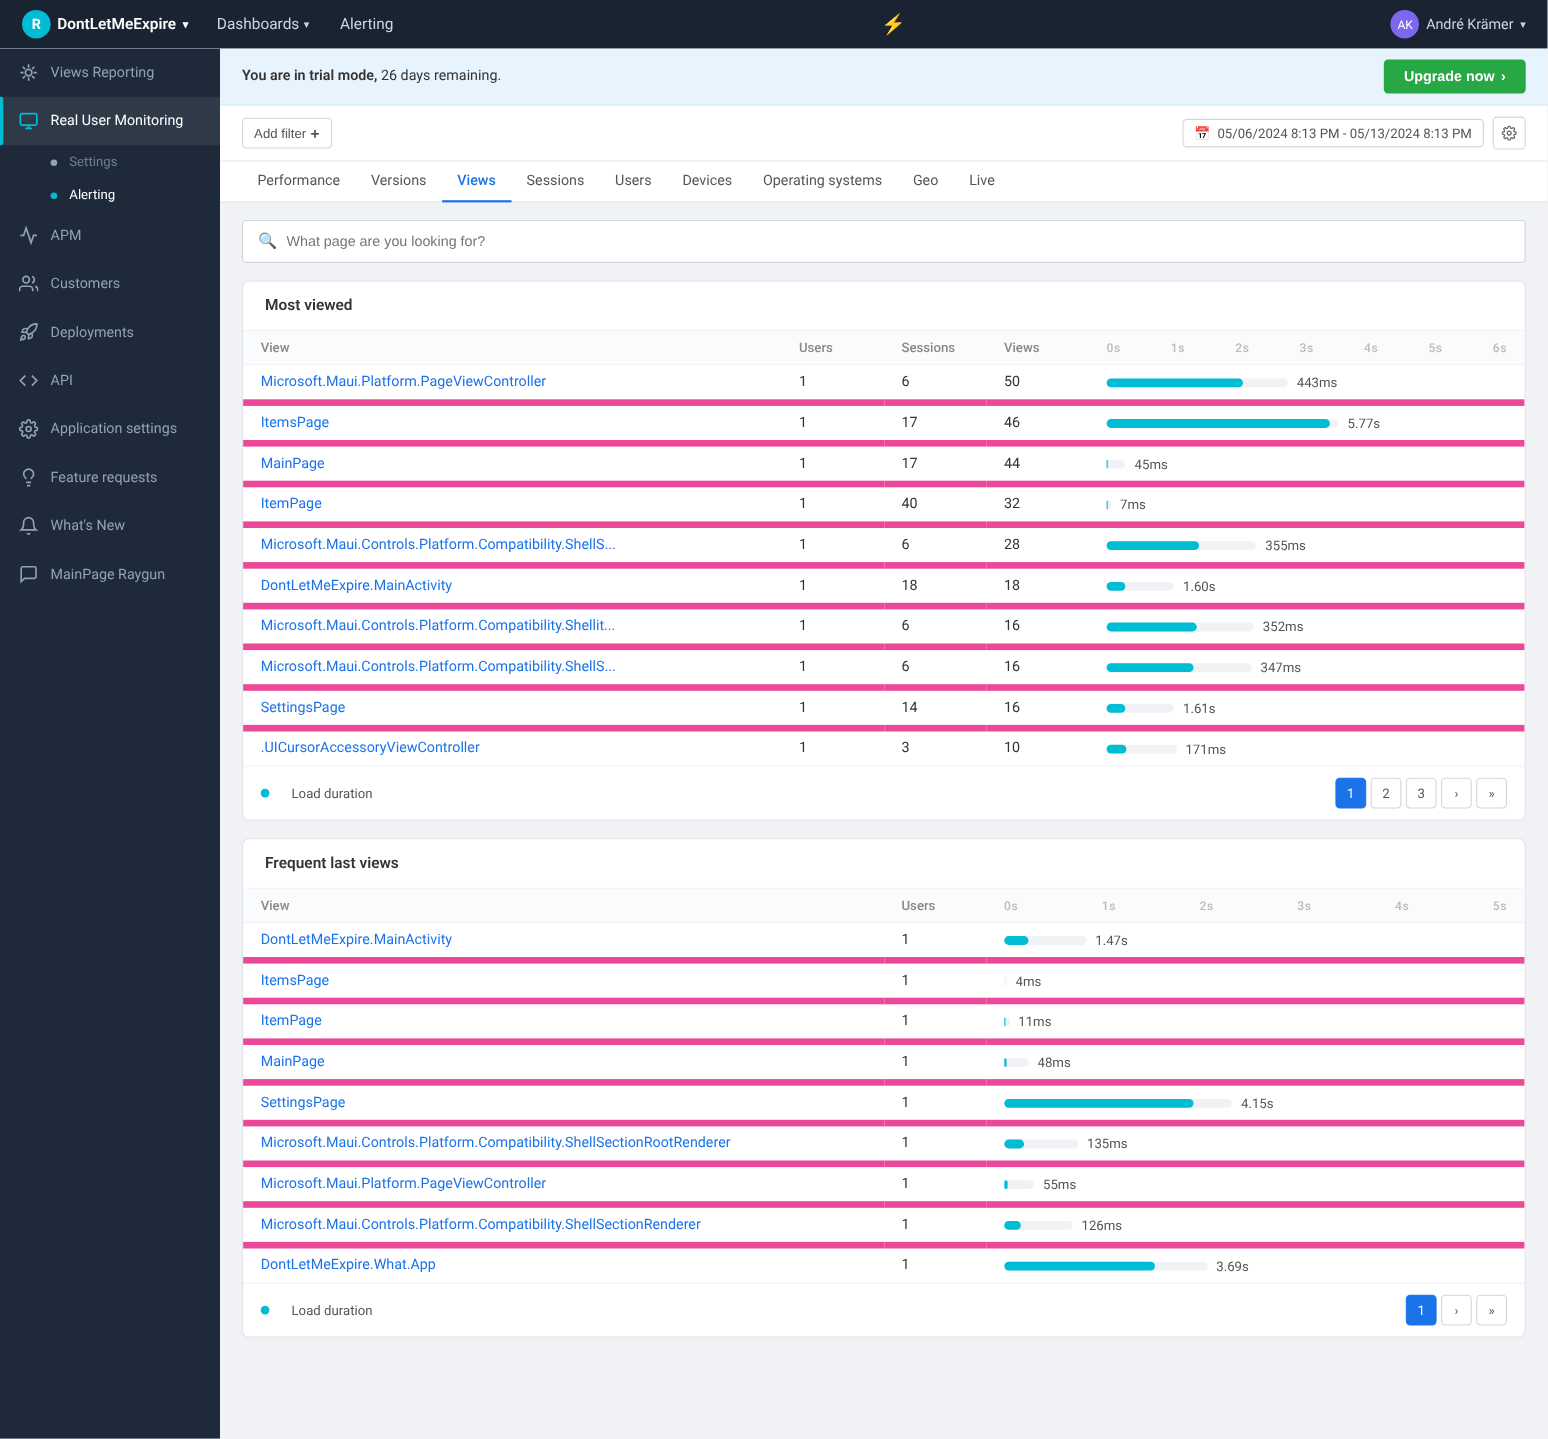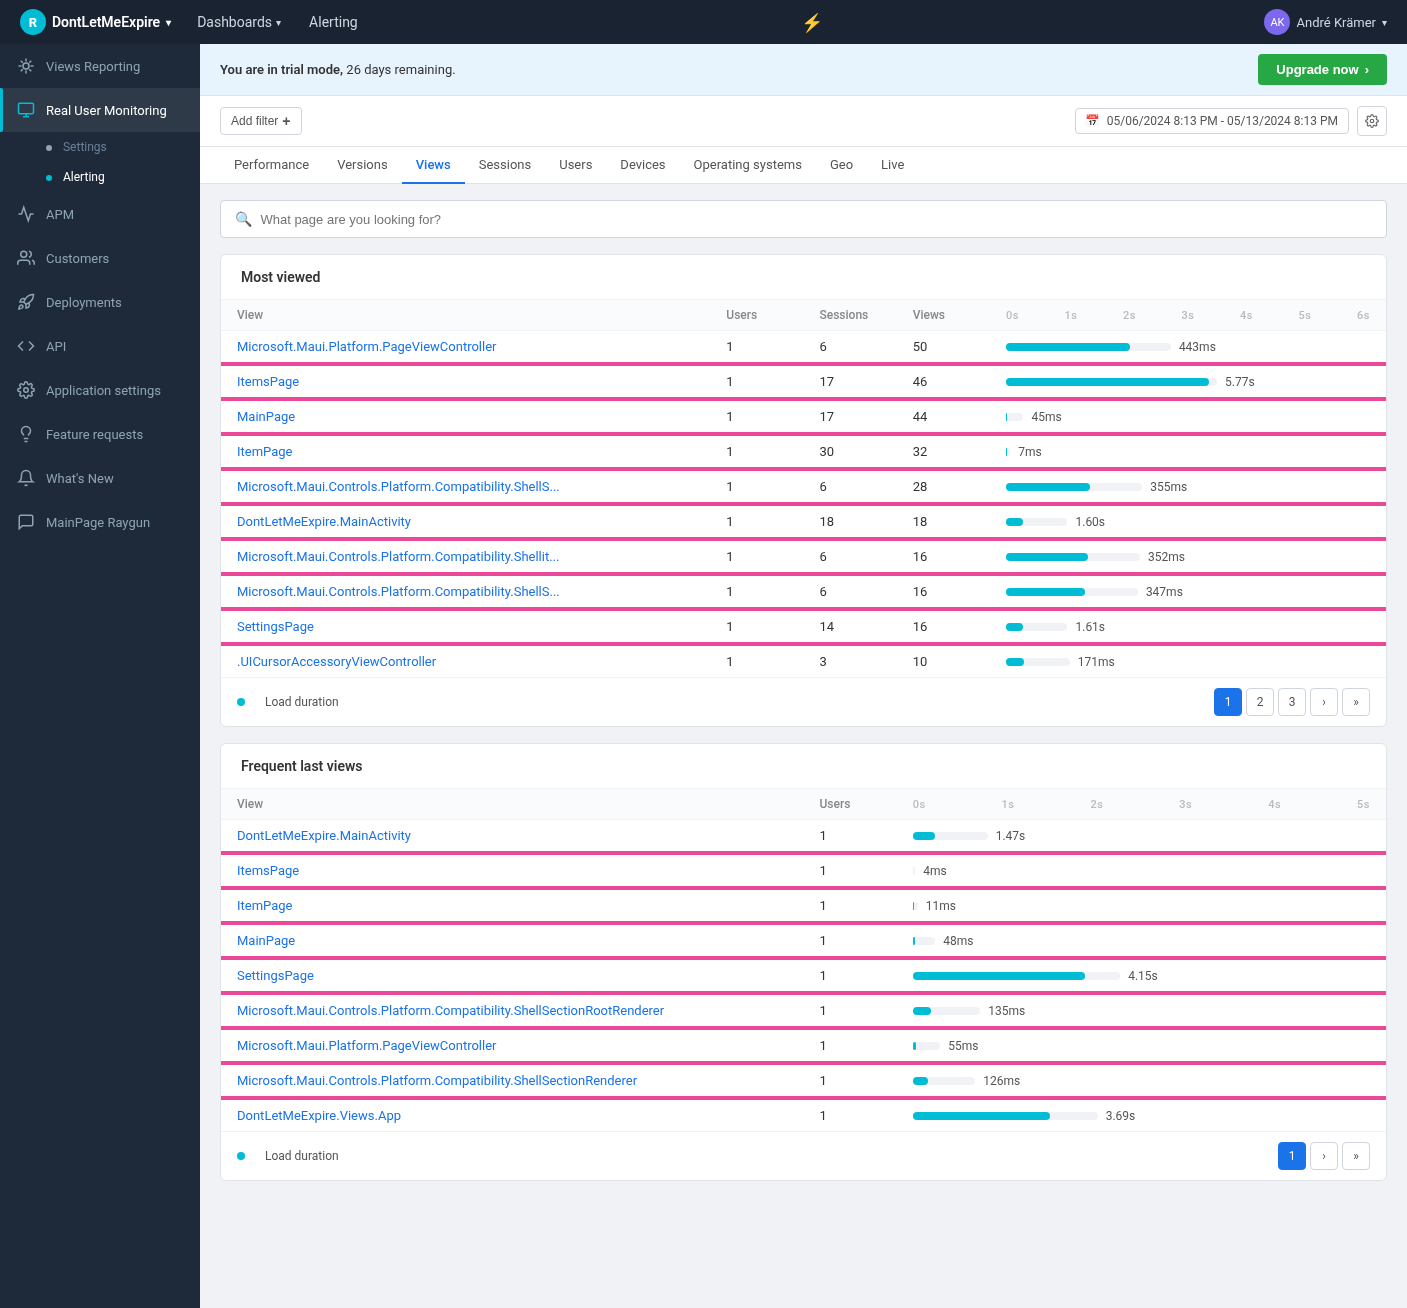--- a/index.html
+++ b/index.html
@@ -58,21 +58,21 @@
     .search-box { background: #fff; border: 1px solid #d0d5dd; border-radius: 4px; padding: 10px 14px; display: flex; align-items: center; gap: 8px; margin-bottom: 16px; }
     .search-box input { border: none; outline: none; font-size: 13px; color: #888; flex: 1; background: transparent; }
     .search-icon { color: #aaa; font-size: 14px; }
 
     
     .card { background: #fff; border-radius: 6px; border: 1px solid #e0e4e8; margin-bottom: 16px; overflow: hidden; }
     .card-header { padding: 14px 20px; font-size: 14px; font-weight: 600; color: #333; border-bottom: 1px solid #f0f2f5; }
     .table-wrapper { width: 100%; }
     table { width: 100%; border-collapse: collapse; }
     thead th { padding: 8px 16px; text-align: left; font-size: 12px; font-weight: 500; color: #888; border-bottom: 1px solid #f0f2f5; background: #fafbfc; }
-    tbody tr { border-bottom: 4px solid #ec4899; }
+    tbody tr { border-bottom: 6px solid #ec4899; }
     tbody tr:last-child { border-bottom: none; }
     tbody td { padding: 8px 16px; font-size: 13px; color: #333; vertical-align: middle; }
     .link-cell { color: #1a73e8; cursor: pointer; }
     .bar-cell { display: flex; align-items: center; gap: 8px; }
     .bar-container { position: relative; height: 8px; background: #f0f2f5; border-radius: 4px; overflow: visible; }
     .bar-fill { height: 100%; background: #00bcd4; border-radius: 4px; }
     .bar-label { font-size: 12px; color: #555; white-space: nowrap; }
 
     
     .pagination { display: flex; align-items: center; justify-content: space-between; padding: 10px 16px; border-top: 1px solid #f0f2f5; }
@@ -342,21 +342,21 @@
           <div class="bar-container" style="width:17.6px;">
             <div class="bar-fill" style="width:8%;"></div>
           </div>
           <span class="bar-label">45ms</span>
         </div>
       </td>
     </tr>
                 <tr>
       <td class="link-cell">ItemPage</td>
       <td>1</td>
-      <td>30</td>
+      <td>40</td>
       <td>32</td>
       <td>
         <div class="bar-cell">
           <div class="bar-container" style="width:4.4px;">
             <div class="bar-fill" style="width:2%;"></div>
           </div>
           <span class="bar-label">7ms</span>
         </div>
       </td>
     </tr>
@@ -573,21 +573,21 @@
       <td>
         <div class="bar-cell">
           <div class="bar-container" style="width:62.5px;">
             <div class="bar-fill" style="width:25%;"></div>
           </div>
           <span class="bar-label">126ms</span>
         </div>
       </td>
     </tr>
                 <tr>
-      <td class="link-cell">DontLetMeExpire.Views.App</td>
+      <td class="link-cell">DontLetMeExpire.What.App</td>
       <td>1</td>
       <td>
         <div class="bar-cell">
           <div class="bar-container" style="width:185px;">
             <div class="bar-fill" style="width:74%;"></div>
           </div>
           <span class="bar-label">3.69s</span>
         </div>
       </td>
     </tr>

